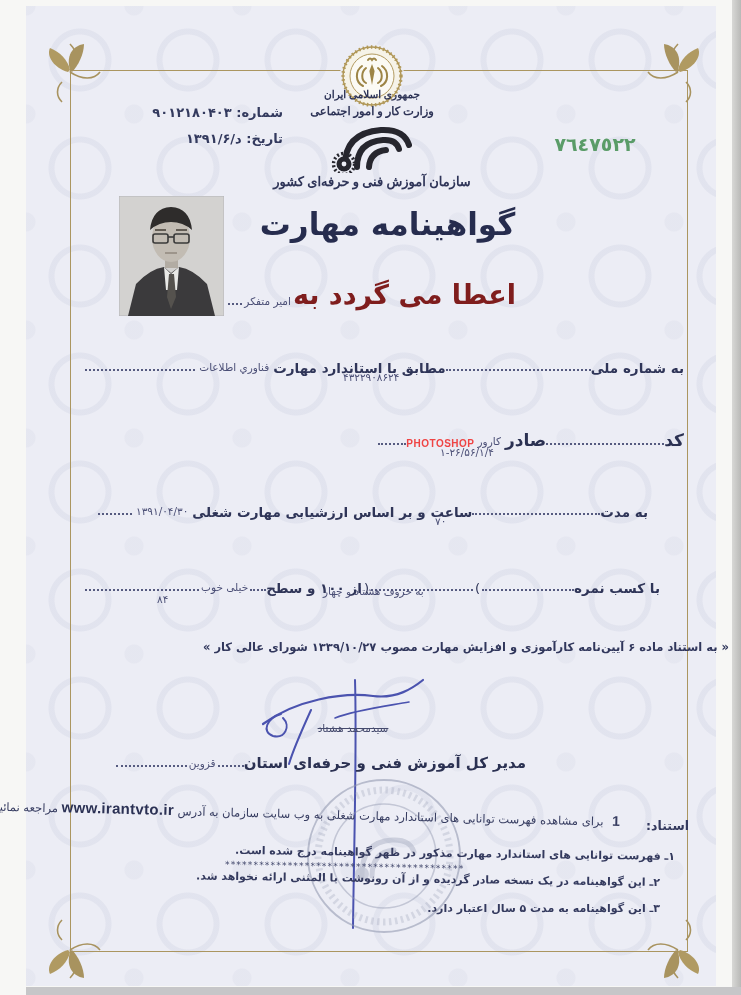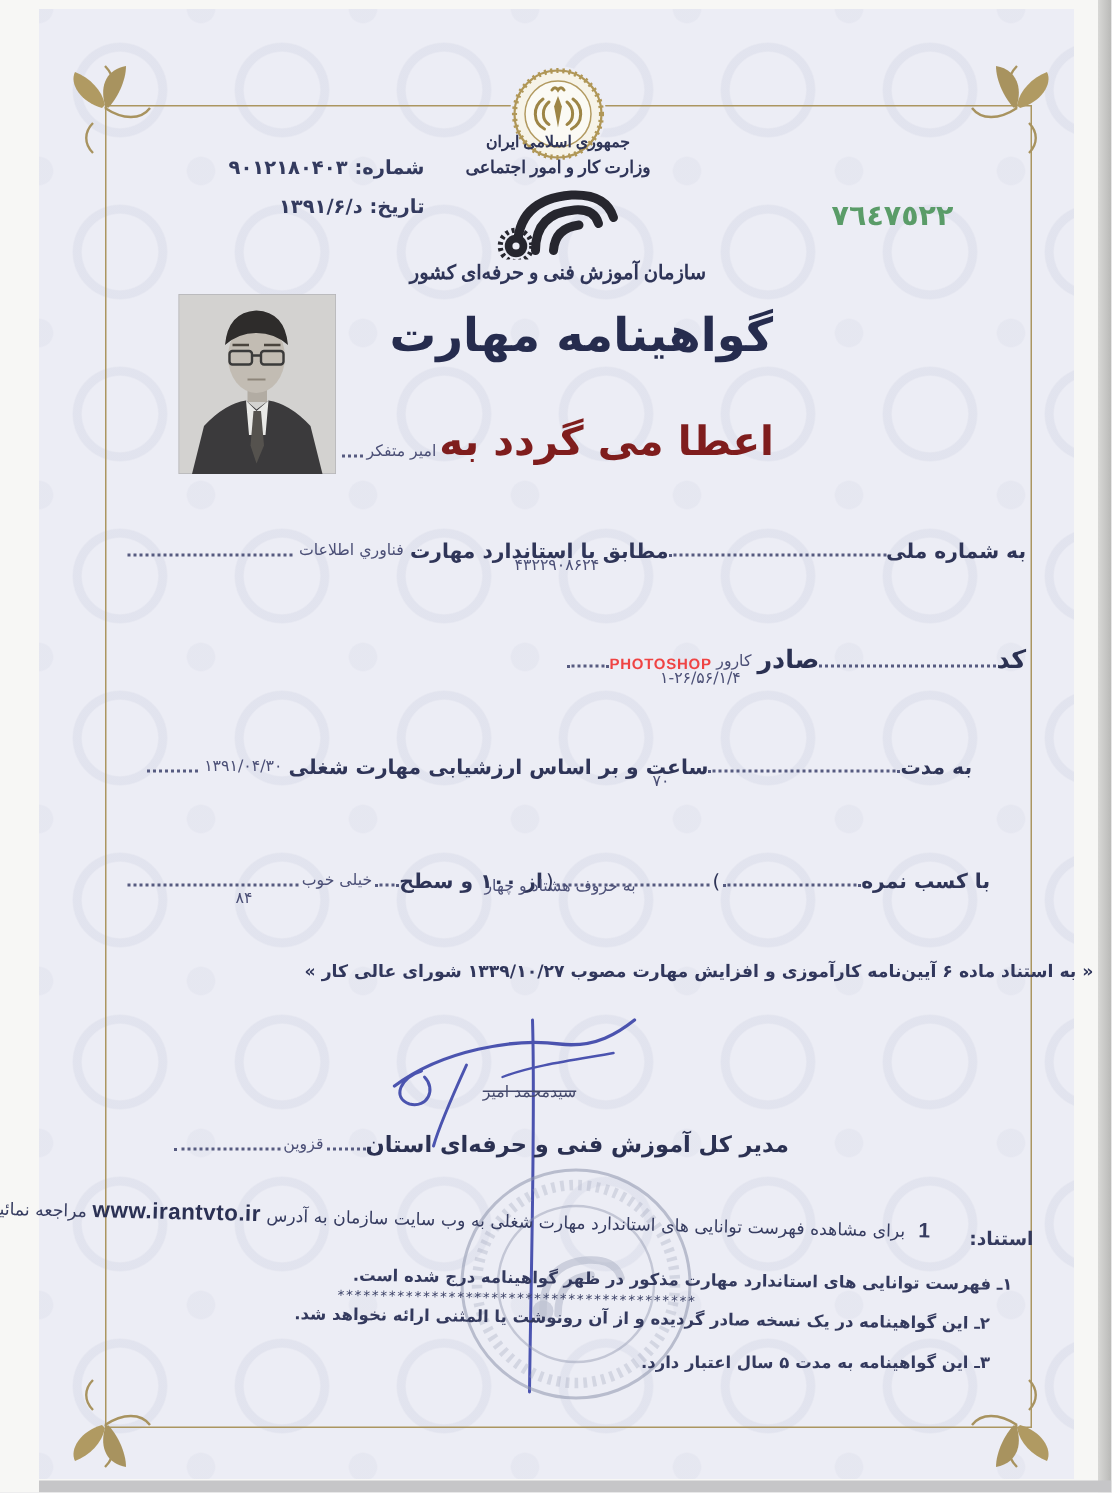--- a/index.html
+++ b/index.html
@@ -204,21 +204,21 @@
   <svg class="abs" style="left:247px;top:666px;" width="185" height="275" viewBox="0 0 185 275">
     <g stroke="#3a43a8" fill="none" stroke-linecap="round" opacity="0.9">
       <path d="M108,14 C110,80 107,180 106,262" stroke-width="2"></path>
       <path d="M16,58 C48,34 96,26 126,30 C150,33 166,22 176,14" stroke-width="2.2"></path>
       <path d="M34,48 C20,52 14,66 26,70 C38,73 44,60 36,52" stroke-width="2"></path>
       <path d="M64,44 C54,66 46,84 42,98" stroke-width="2"></path>
       <path d="M88,52 C108,44 140,40 162,36" stroke-width="1.6"></path>
     </g>
   </svg>
 
-  <div class="abs signer rtl" style="left:303px;top:722px;width:100px;text-align:center;">سیدمحمد امیر</div>
+  <div class="abs signer rtl" style="left:303px;top:722px;width:100px;text-align:center;">سیدمحمد هشتاد</div>
 
   <div class="row" style="left:116px;top:744px;width:410px;height:28px;">
     <span class="role-lbl">مدیر کل آموزش فنی و حرفه‌ای استان</span>
     <span class="dots" style="flex:0 0 26px;"></span>
     <span class="typed" style="margin:0 2px 3px 2px;">قزوین</span>
     <span class="dots grow"></span>
   </div>
 
   <svg class="abs" style="left:300px;top:772px;opacity:.55;" width="168" height="168" viewBox="0 0 168 168">
     <circle cx="84" cy="84" r="76" fill="none" stroke="#8e95ad" stroke-width="2"></circle>

